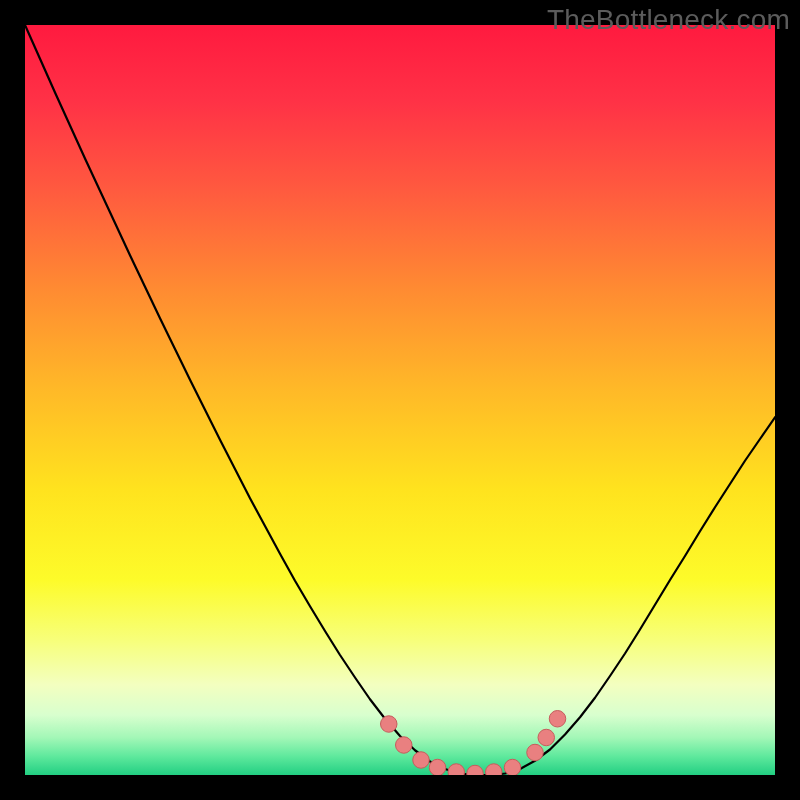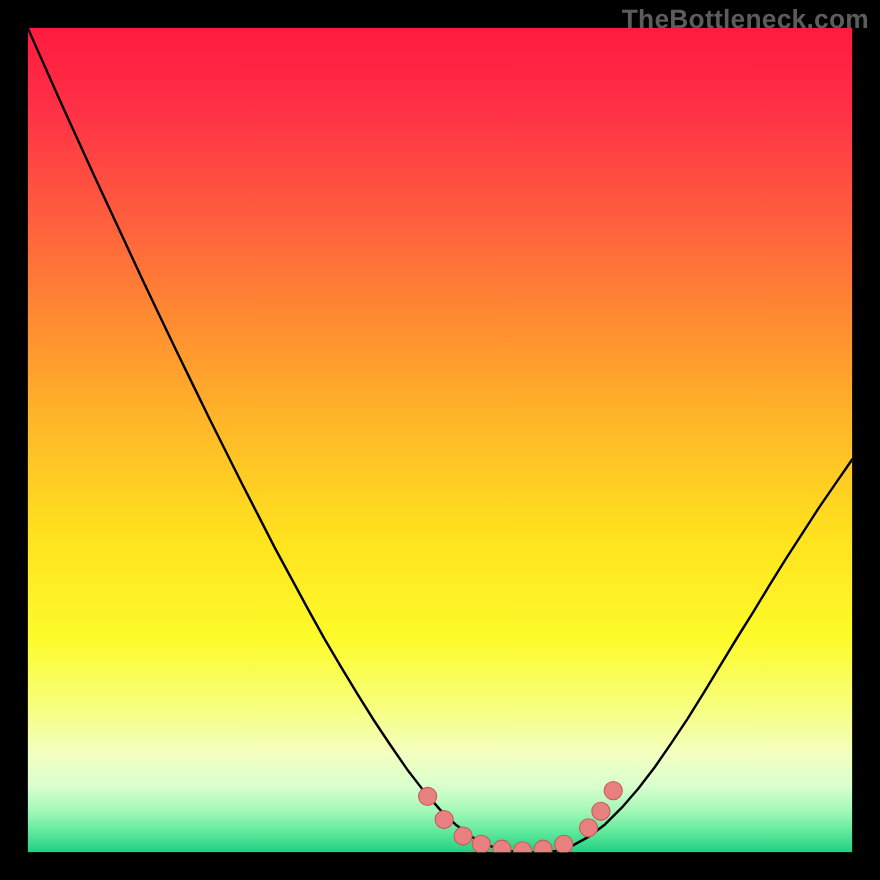--- a/index.html
+++ b/index.html
@@ -25,22 +25,22 @@
     top: 25px;
     width: 750px;
     height: 750px;
     overflow: hidden;
   }
   .watermark {
     position: absolute;
     top: 4px;
     right: 10px;
     color: #5c5c5c;
-    font-size: 24px;
-    font-weight: 700;
+    font-size: 28px;
+    font-weight: 400;
     letter-spacing: 0.2px;
     z-index: 10;
     user-select: none;
   }
   svg {
     display: block;
   }
 </style>
 </head>
 <body>

